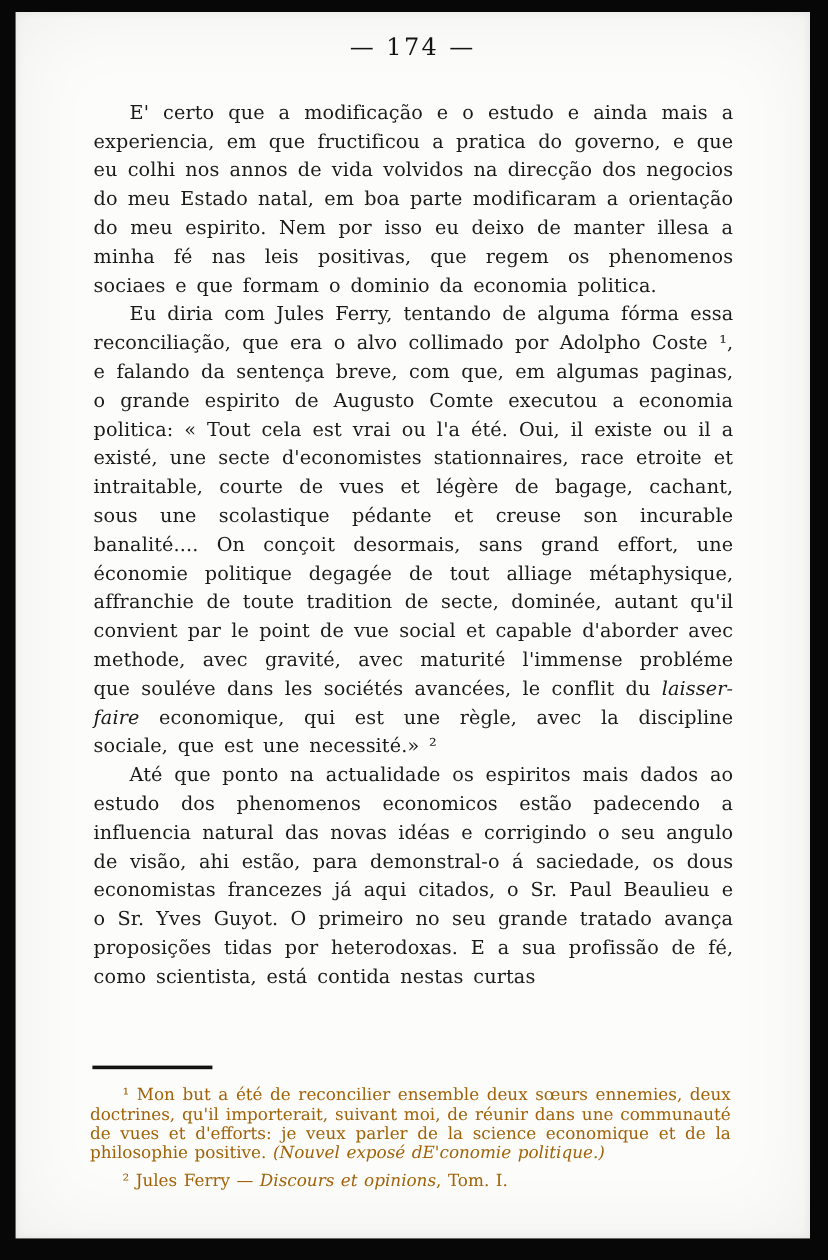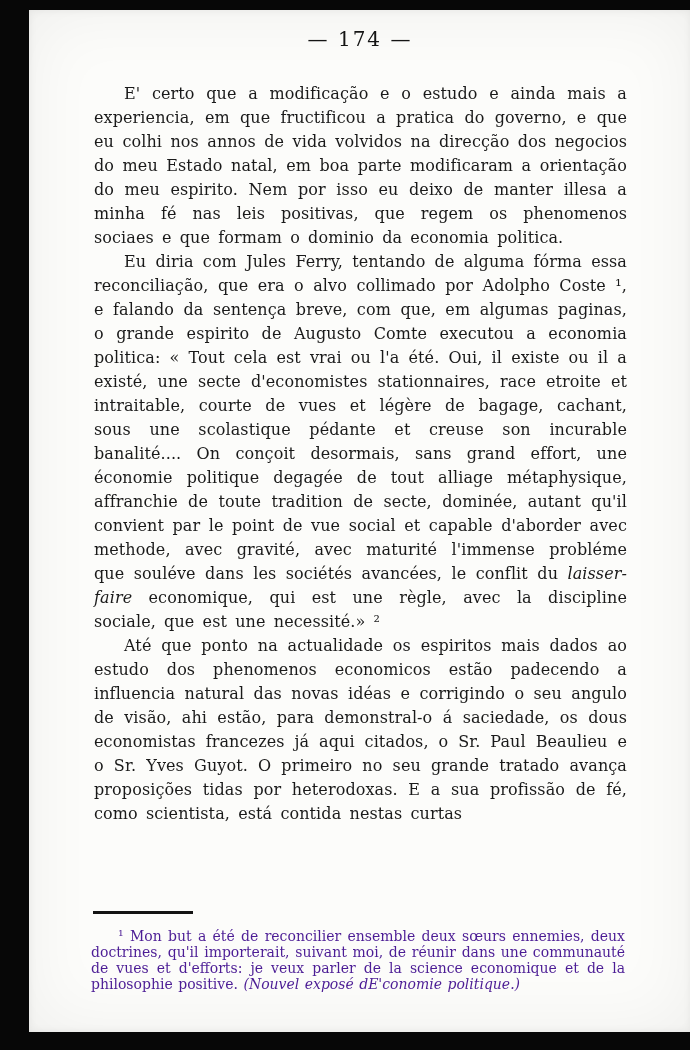--- a/index.html
+++ b/index.html
@@ -15,21 +15,20 @@
     height: 1050px;
     overflow: hidden;
     background: var(--frame);
     font-family: "DejaVu Serif", serif;
   }
   .scan {
     position: relative;
     width: 650px;
     height: 1050px;
     background: var(--frame);
-    margin-left: 16px;
   }
   .paper {
     position: absolute;
     left: 13px;
     top: 10px;
     width: 662px;
     height: 1022px;
     background: var(--paper);
     color: var(--ink);
     box-shadow: inset 0 0 70px rgba(0,0,0,0.055), inset 0 0 8px rgba(0,0,0,0.07);
@@ -67,21 +66,21 @@
     background: #131313;
     margin: 0 0 14px 2px;
   }
   .fn {
     margin: 0;
     text-align: justify;
     text-indent: 27px;
     font-size: 14px;
     line-height: 16px;
     word-spacing: 1px;
-    color: #4c1d95;
+    color: #a16207;
   }
   .fn + .fn { margin-top: 7px; }
 </style>
 </head>
 <body>
 
 <div class="scan">
   <div class="paper">
 
     <div class="page-number">
@@ -90,16 +89,17 @@
 
     <div class="text-block">
       <p class="para"><span>E' certo que a modificação e o estudo e ainda mais a experiencia, em que fructificou a pratica do governo, e que eu colhi nos annos de vida volvidos na direcção dos negocios do meu Estado natal, em boa parte modificaram a orientação do meu espirito. Nem por isso eu deixo de manter illesa a minha fé nas leis positivas, que regem os phenomenos sociaes e que formam o dominio da economia politica.</span></p>
       <p class="para"><span>Eu diria com Jules Ferry, tentando de alguma fórma essa reconciliação, que era o alvo collimado por Adolpho Coste ¹, e falando da sentença breve, com que, em algumas paginas, o grande espirito de Augusto Comte executou a economia politica: « Tout cela est vrai ou l'a été. Oui, il existe ou il a existé, une secte d'economistes stationnaires, race etroite et intraitable, courte de vues et légère de bagage, cachant, sous une scolastique pédante et creuse son incurable banalité.... On conçoit desormais, sans grand effort, une économie politique degagée de tout alliage métaphysique, affranchie de toute tradition de secte, dominée, autant qu'il convient par le point de vue social et capable d'aborder avec methode, avec gravité, avec maturité l'immense probléme que souléve dans les sociétés avancées, le conflit du </span><span class="italic">laisser-faire</span><span> economique, qui est une règle, avec la discipline sociale, que est une necessité.» ²</span></p>
       <p class="para"><span>Até que ponto na actualidade os espiritos mais dados ao estudo dos phenomenos economicos estão padecendo a influencia natural das novas idéas e corrigindo o seu angulo de visão, ahi estão, para demonstral-o á saciedade, os dous economistas francezes já aqui citados, o Sr. Paul Beaulieu e o Sr. Yves Guyot. O primeiro no seu grande tratado avança proposições tidas por heterodoxas. E a sua profissão de fé, como scientista, está contida nestas curtas</span></p>
     </div>
 
     <div class="footnote-area">
       <div class="fn-rule"></div>
       <p class="fn"><span>¹ Mon but a été de reconcilier ensemble deux sœurs ennemies, deux doctrines, qu'il importerait, suivant moi, de réunir dans une communauté de vues et d'efforts: je veux parler de la science economique et de la philosophie positive. </span><span class="italic">(Nouvel exposé dE'conomie politique.)</span></p>
+      <p class="fn"><span>² Jules Ferry — </span><span class="italic">Discours et opinions</span><span>, Tom. I.</span></p>
     </div>
 
   </div>
 </div>
 
 </body></html>

